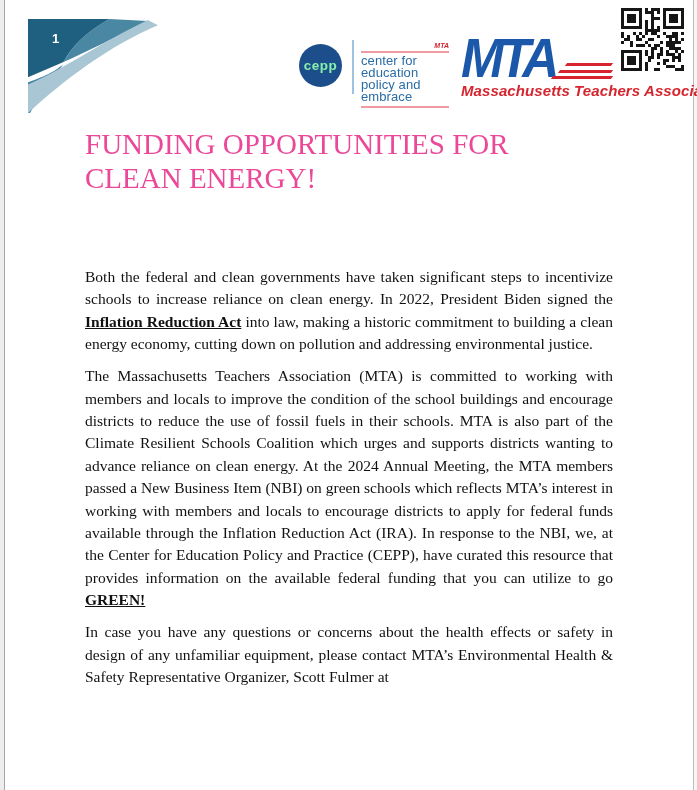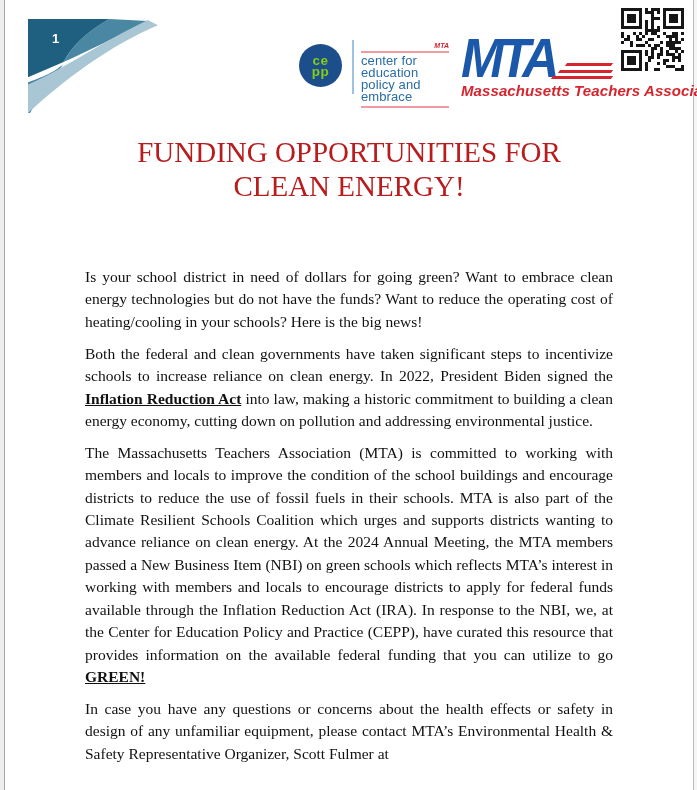--- a/index.html
+++ b/index.html
@@ -18,22 +18,22 @@
   .corner svg{display:block;width:100%;height:100%;}
   .page-num{
     position:absolute;left:52px;top:31px;color:#ffffff;
     font-family:"Liberation Sans",sans-serif;font-size:13px;font-weight:600;
   }
 
   
   .cepp{position:absolute;left:299px;top:40px;width:150px;height:56px;}
   .cepp-circle{
     position:absolute;left:0;top:4px;width:43px;height:43px;border-radius:50%;
-    background:#1d4e8c;display:flex;flex-direction:column;align-items:center;justify-content:center;
-    color:#84cc16;font-family:"Liberation Sans",sans-serif;font-weight:bold;
+    background:#1d4e8c;display:flex;flex-direction:row;align-items:center;justify-content:center;
+    color:#86efac;font-family:"Liberation Sans",sans-serif;font-weight:bold;
     font-size:13.5px;line-height:11px;letter-spacing:.5px;
   }
   .cepp-divider{position:absolute;left:53px;top:0;width:2px;height:54px;background:#9ec3e0;}
   .cepp-text{position:absolute;left:62px;top:2px;width:88px;}
   .cepp-topline{position:relative;height:9px;border-bottom:2px solid #f09aa4;margin-bottom:2px;}
   .cepp-mta-mark{
     position:absolute;right:0;top:0;color:#d6252e;
     font-family:"Liberation Sans",sans-serif;font-size:7px;font-weight:bold;font-style:italic;
   }
   .cepp-name{
@@ -59,22 +59,22 @@
     position:absolute;left:0;top:48px;width:100%;
     font-family:"Liberation Sans",sans-serif;font-size:15px;font-weight:bold;font-style:italic;
     color:#d6252e;white-space:nowrap;letter-spacing:.1px;
   }
 
   
   .qr{position:absolute;left:621px;top:8px;width:63px;height:63px;}
 
   
   .doc-title{
-    position:absolute;left:85px;top:135px;width:528px;margin:0;
-    font-size:29px;line-height:34px;font-weight:normal;text-align:center;color:#b91c1c;
+    position:absolute;left:85px;top:127px;width:528px;margin:0;
+    font-size:29px;line-height:34px;font-weight:normal;text-align:left;color:#ec4899;
   }
   .doc-title span{display:block;}
 
   
   .content{position:absolute;left:85px;top:266px;width:528px;font-size:15.5px;line-height:22.4px;}
   .content p{margin:0 0 9.5px 0;text-align:justify;}
   .content strong{font-weight:bold;text-decoration:underline;}
 </style>
 </head>
 <body>
@@ -339,21 +339,20 @@
       <rect x="57" y="60" width="3" height="3" fill="#161616"></rect>
       <rect x="60" y="60" width="3" height="3" fill="#161616"></rect>
     </svg></div>
 
 <h1 class="doc-title">
   <span>FUNDING OPPORTUNITIES FOR</span>
   <span>CLEAN ENERGY!</span>
 </h1>
 
 <div class="content">
-  <p><span>Is your school district in need of dollars for going green? Want to embrace clean energy technologies but do not have the funds? Want to reduce the operating cost of heating/cooling in your schools? Here is the big news!</span></p>
 
   <p><span>Both the federal and clean governments have taken significant steps to incentivize schools to increase reliance on clean energy. In 2022, President Biden signed the </span><strong>Inflation Reduction Act</strong><span> into law, making a historic commitment to building a clean energy economy, cutting down on pollution and addressing environmental justice.</span></p>
 
 
   <p><span>The Massachusetts Teachers Association (MTA) is committed to working with members and locals to improve the condition of the school buildings and encourage districts to reduce the use of fossil fuels in their schools. MTA is also part of the Climate Resilient Schools Coalition which urges and supports districts wanting to advance reliance on clean energy. At the 2024 Annual Meeting, the MTA members passed a New Business Item (NBI) on green schools which reflects MTA’s interest in working with members and locals to encourage districts to apply for federal funds available through the Inflation Reduction Act (IRA). In response to the NBI, we, at the Center for Education Policy and Practice (CEPP), have curated this resource that provides information on the available federal funding that you can utilize to go </span><strong>GREEN!</strong></p>
 
   <p><span>In case you have any questions or concerns about the health effects or safety in design of any unfamiliar equipment, please contact MTA’s Environmental Health &amp; Safety Representative Organizer, Scott Fulmer at </span></p>
 </div>
 
 </body></html>

